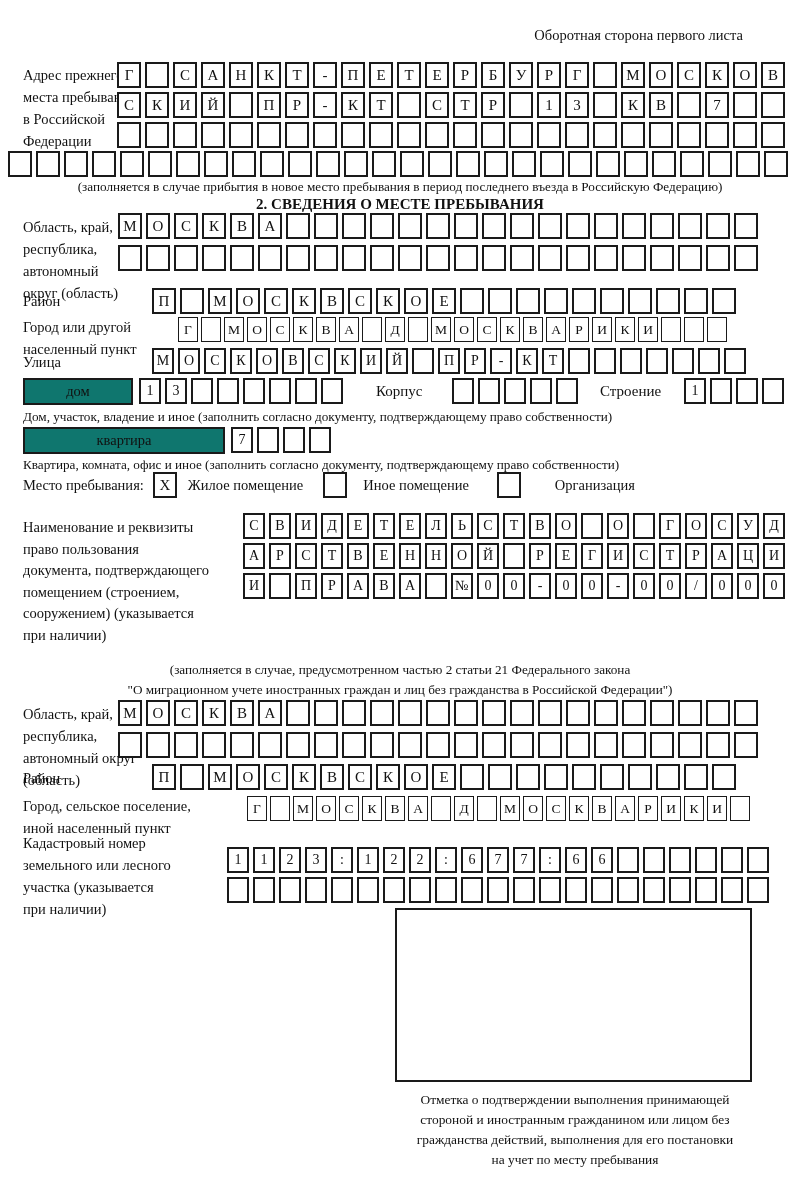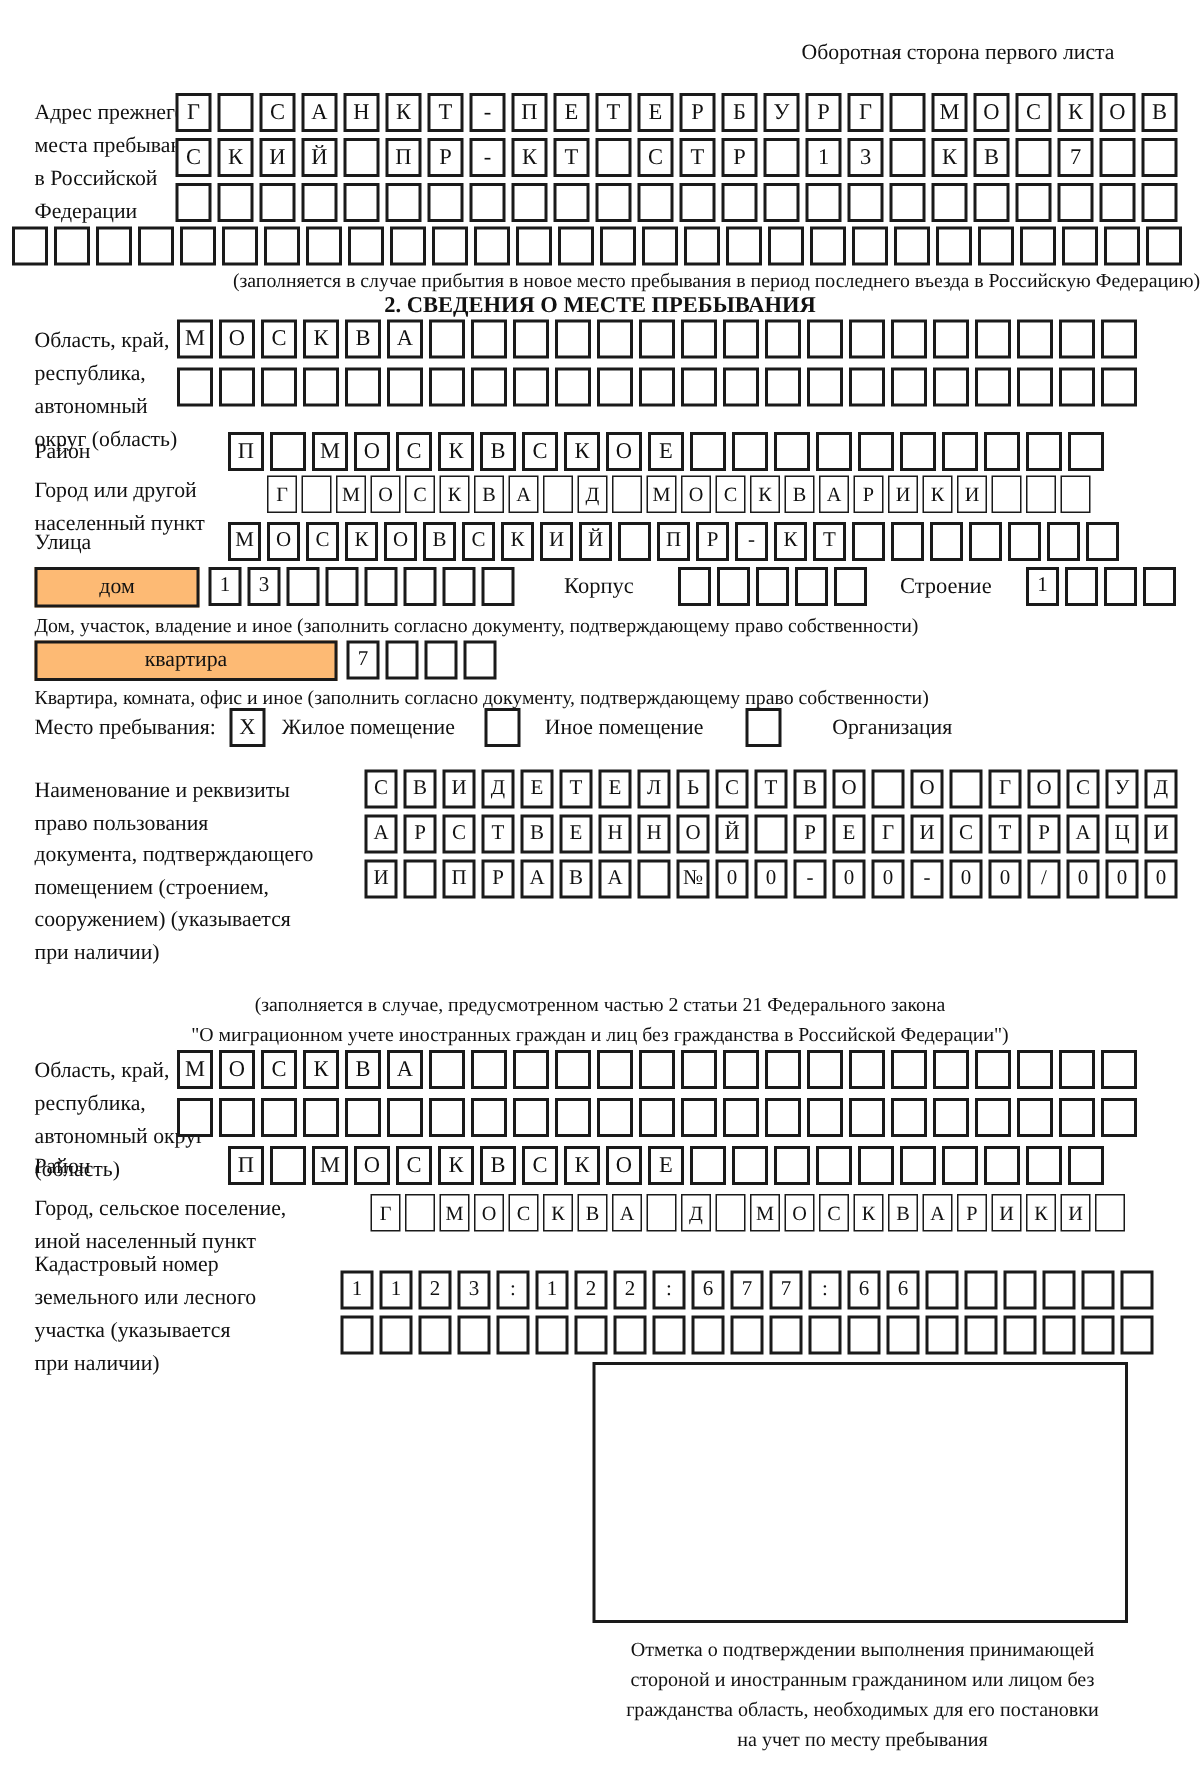--- a/index.html
+++ b/index.html
@@ -12,21 +12,21 @@
   .bold{font-weight:bold;}
   .grid{position:absolute;display:flex;gap:4px;}
   .grid .cb{width:24px;height:26px;border:2px solid #1a1a1a;background:#fff;
             display:flex;align-items:center;justify-content:center;
             font-size:15px;box-sizing:border-box;}
   .grid.md{gap:4px}
   .grid.md .cb{width:22px;height:26px;font-size:14px;}
   .grid.sm{gap:3px}
   .grid.sm .cb{width:20px;height:25px;font-size:13.5px;border-width:1.5px;}
   .widebox{border:2px solid #1a1a1a;box-sizing:border-box;display:flex;
-           align-items:center;justify-content:center;font-size:14.5px;background:#fdba74;}
+           align-items:center;justify-content:center;font-size:14.5px;background:#0f766e;}
   .cbx{display:inline-flex;width:24px;height:26px;border:2px solid #1a1a1a;box-sizing:border-box;
        align-items:center;justify-content:center;font-size:15px;vertical-align:middle;background:#fff;}
   .optrow{display:flex;align-items:center;font-size:14.5px;}
   .stampbox{border:2px solid #1a1a1a;box-sizing:border-box;background:#fff;}
   .stampcap{font-size:13.4px;line-height:20px;text-align:center;}
 </style>
 </head>
 <body>
 
 <div class="page">
@@ -140,21 +140,21 @@
       <div class="cb"></div>
       <div class="cb"></div>
       <div class="cb"></div>
       <div class="cb"></div>
       <div class="cb"></div>
       <div class="cb"></div>
       <div class="cb"></div>
       <div class="cb"></div>
       <div class="cb"></div>
     </div>
-  <div class="abs cap center" style="top:179px;text-align:right;">(заполняется в случае прибытия в новое место пребывания в период последнего въезда в Российскую Федерацию)</div>
+  <div class="abs cap center" style="top:179px;">(заполняется в случае прибытия в новое место пребывания в период последнего въезда в Российскую Федерацию)</div>
 
   <div class="abs center bold" style="top:196px;font-size:15px;">2. СВЕДЕНИЯ О МЕСТЕ ПРЕБЫВАНИЯ</div>
 
   <div class="abs" style="top:216px;left:23px;">
     <div class="lbl">Область, край,</div>
     <div class="lbl">республика,</div>
     <div class="lbl">автономный</div>
     <div class="lbl">округ (область)</div>
   </div>
   <div class="grid" style="left:118px;top:213px;">
@@ -580,17 +580,17 @@
       <div class="cb"></div>
       <div class="cb"></div>
       <div class="cb"></div>
       <div class="cb"></div>
     </div>
 
   <div class="abs stampbox" style="left:395px;top:908px;width:357px;height:174px;"></div>
   <div class="abs stampcap" style="left:370px;top:1090px;width:410px;">
     <div>Отметка о подтверждении выполнения принимающей</div>
     <div>стороной и иностранным гражданином или лицом без</div>
-    <div>гражданства область, необходимых для его постановки</div>
+    <div>гражданства действий, выполнения для его постановки</div>
     <div>на учет по месту пребывания</div>
   </div>
 
 </div>
 
 </body></html>

